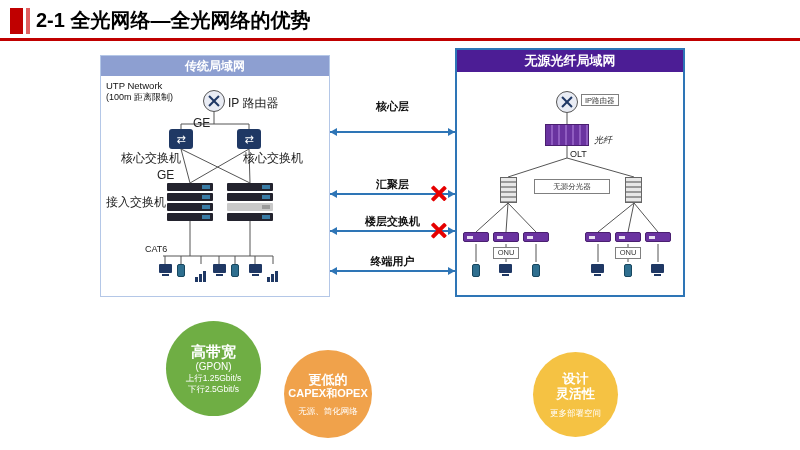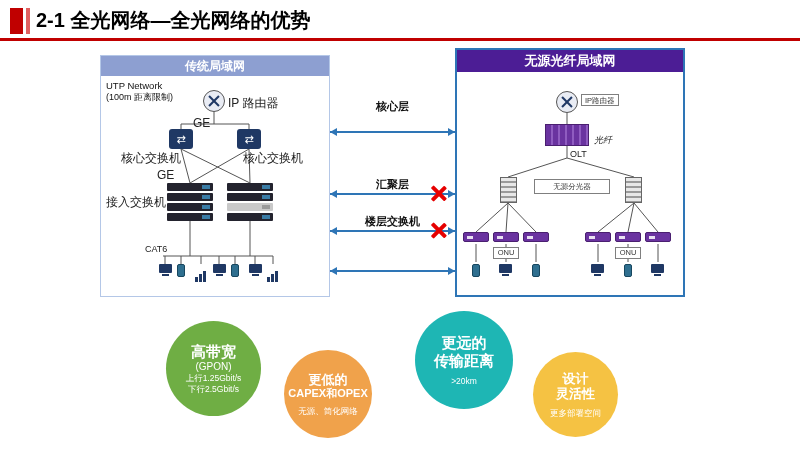--- a/index.html
+++ b/index.html
@@ -164,20 +164,21 @@
     <div class="c-arrow" style="top:76px;"></div>
 
     <div class="c-label" style="top:122px;">汇聚层</div>
     <div class="c-arrow" style="top:138px;"></div>
     <span class="cross" style="top:130px;"></span>
 
     <div class="c-label" style="top:159px;">楼层交换机</div>
     <div class="c-arrow" style="top:175px;"></div>
     <span class="cross" style="top:167px;"></span>
 
+    <div class="c-label" style="top:199px;">终端用户</div>
     <div class="c-arrow" style="top:215px;"></div>
   </div>
 
   <section class="panel right-panel">
     <div class="panel-header rp-header" style="background-color: #4c1d95;">无源光纤局域网</div>
     <div class="pbody">
       <svg class="wires" viewBox="0 0 226 223" preserveAspectRatio="none">
         <line x1="110" y1="41" x2="110" y2="52"></line>
         <line x1="110" y1="74" x2="110" y2="86"></line>
         <line x1="110" y1="86" x2="51" y2="105"></line>
@@ -234,25 +235,20 @@
     <div class="t-small">上行1.25Gbit/s</div>
     <div class="t-small">下行2.5Gbit/s</div>
   </div>
 
   <div class="circle c2" style="background-color: rgb(240, 162, 75);">
     <div class="t-mid">更低的</div>
     <div class="t-mid" style="font-size:11px;">CAPEX和OPEX</div>
     <div class="t-small mt6">无源、简化网络</div>
   </div>
 
-  <div class="circle c3" style="background-color: rgb(30, 182, 180);">
-    <div class="t-big">更远的</div>
-    <div class="t-big">传输距离</div>
-    <div class="t-small mt6">&gt;20km</div>
-  </div>
 
   <div class="circle c4" style="background-color: rgb(245, 194, 67);">
     <div class="t-mid">设计</div>
     <div class="t-mid">灵活性</div>
     <div class="t-small mt6">更多部署空间</div>
   </div>
 
 </div>
 
 </body></html>

